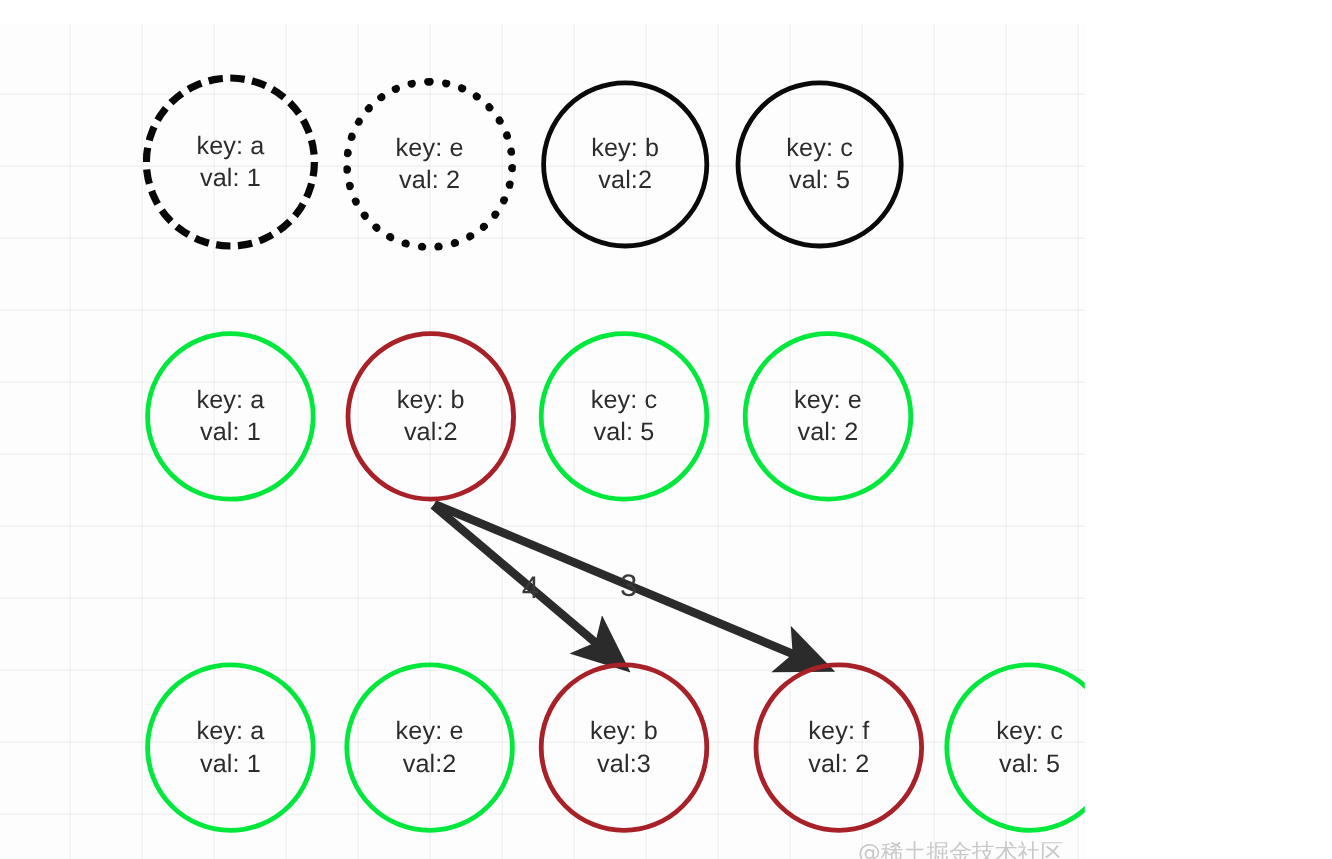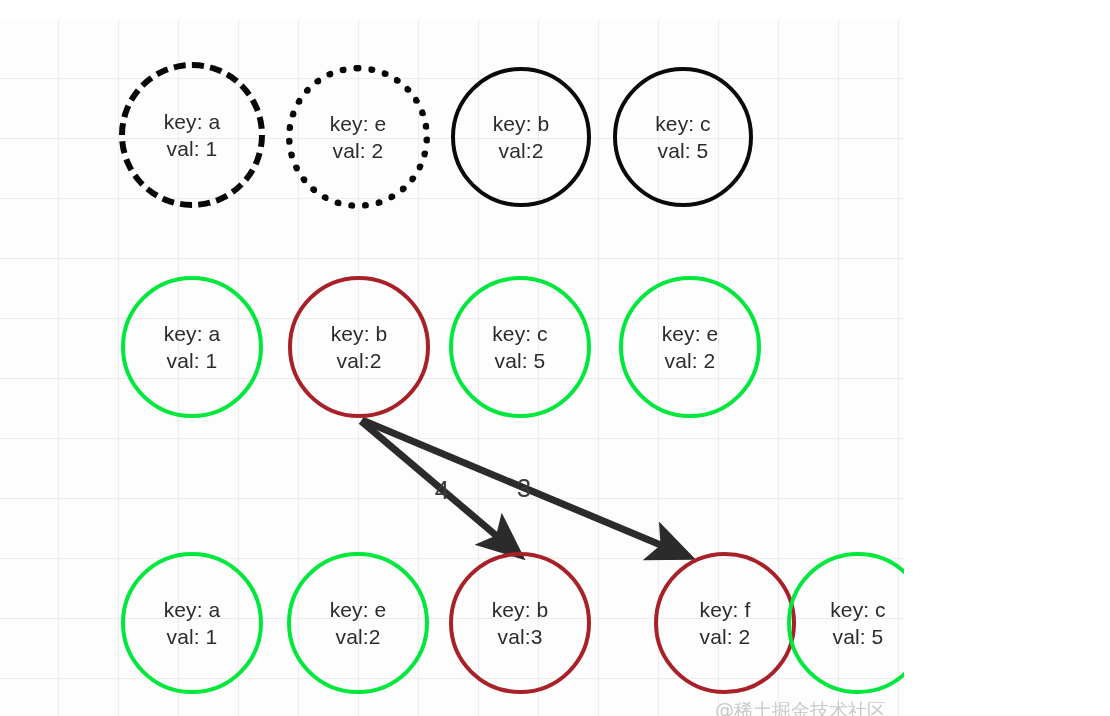--- a/index.html
+++ b/index.html
@@ -124,21 +124,21 @@
         <div class="line">val: 1</div>
       </div>
       <div class="node s-green" style="width: 142px; height: 142px; left: 287px; top: 532px;">
         <div class="line">key: e</div>
         <div class="line">val:2</div>
       </div>
       <div class="node s-red" style="width: 142px; height: 142px; left: 449px; top: 532px;">
         <div class="line">key: b</div>
         <div class="line">val:3</div>
       </div>
-      <div class="node s-red" style="width: 142px; height: 142px; left: 654px; top: 532px;">
+      <div class="node s-red" style="width: 142px; height: 142px; left: 628px; top: 532px;">
         <div class="line">key: f</div>
         <div class="line">val: 2</div>
       </div>
       <div class="node s-green" style="width: 142px; height: 142px; left: 787px; top: 532px;">
         <div class="line">key: c</div>
         <div class="line">val: 5</div>
       </div>
     </div>
   <div id="labels-layer">
       <div class="edge-label" style="left: 442px; top: 470px;">4</div>

